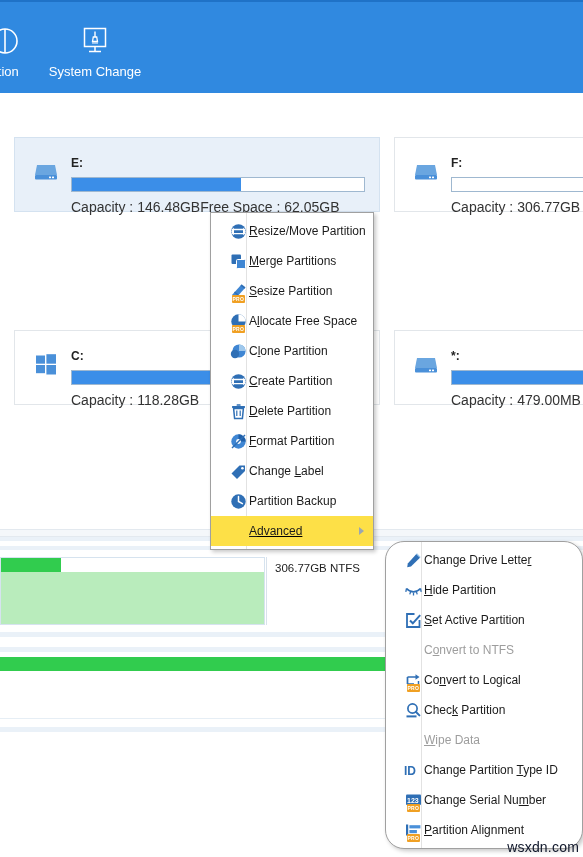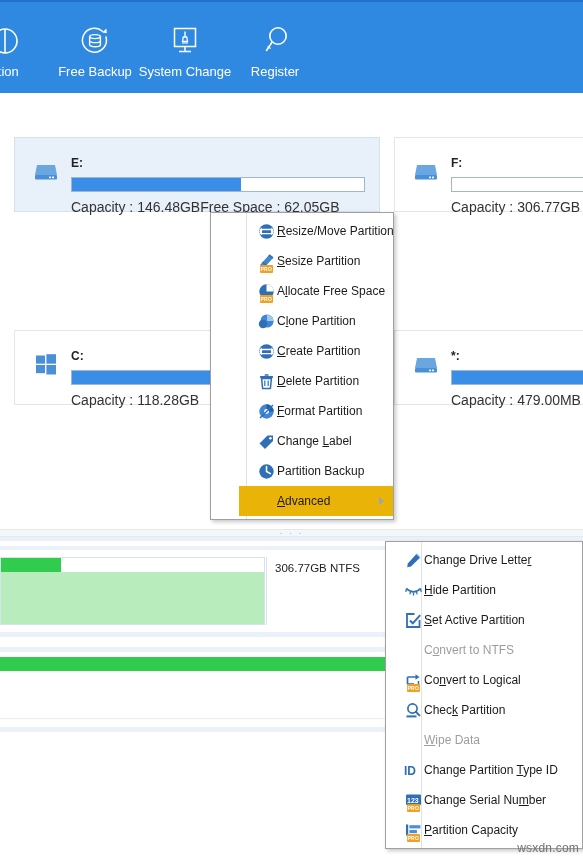--- a/index.html
+++ b/index.html
@@ -168,21 +168,21 @@
   .mi {
     position: relative;
     height: 30px;
     display: flex;
     align-items: center;
     padding-left: 0;
     cursor: default;
     user-select: none;
     z-index: 2;
   }
-  .mi.hl { background: #eab308; }
+  .mi.hl { background: #fde047; text-decoration: underline; }
   .mi-ico {
     width: 36px; height: 30px;
     flex: 0 0 36px;
     display: flex; align-items: center; justify-content: flex-end;
     position: relative;
   }
   .mi-label {
     font-size: 12px;
     color: #1b1b1b;
     padding-left: 2px;
@@ -207,28 +207,28 @@
     color: #ffffff;
     font-size: 5px;
     font-weight: bold;
     line-height: 6px;
     padding: 1px 1px;
     letter-spacing: 0.2px;
     border-radius: 1px;
     font-family: "Liberation Sans", sans-serif;
   }
 
-  #menu-main { left: 210px; top: 212px; width: 184px; padding-left: 28px; }
-  #menu-sub  { left: 385px; top: 541px; width: 198px; }
+  #menu-main { left: 210px; top: 212px; width: 164px; }
+  #menu-sub  { left: 385px; top: 541px; width: 198px; border-radius: 19px; }
 
   .watermark {
     position: absolute;
     right: 4px; bottom: 2px;
-    font-size: 12px;
-    color: #737373;
+    font-size: 14px;
+    color: #0f172a;
     z-index: 99;
     letter-spacing: 0.2px;
   }
   svg { display: block; }
 </style>
 </head>
 <body>
 
 <div id="app">
 
@@ -238,56 +238,34 @@
       <div class="tb-item">
         <div class="tb-icon">
           <svg width="34" height="32" viewBox="0 0 34 32">
             <circle cx="17" cy="16" r="12" fill="none" stroke="#ffffff" stroke-width="1.6"></circle>
             <path d="M17 4 L17 28" stroke="#ffffff" stroke-width="1.6"></path>
           </svg>
         </div>
         <div class="tb-label">tition</div>
       </div>
 
-      <div class="tb-item">
-        <div class="tb-icon">
-          <svg width="34" height="32" viewBox="0 0 34 32">
-            <path d="M28 12 A12 12 0 1 1 24.5 6.3" fill="none" stroke="#ffffff" stroke-width="1.5" stroke-linecap="round"></path>
-            <path d="M28.4 3.5 L28.8 8.2 L24.2 7.4 Z" fill="#ffffff"></path>
-            <ellipse cx="17" cy="11.6" rx="5.4" ry="2" fill="none" stroke="#ffffff" stroke-width="1.4"></ellipse>
-            <path d="M11.6 11.6 L11.6 19.8 A5.4 2 0 0 0 22.4 19.8 L22.4 11.6" fill="none" stroke="#ffffff" stroke-width="1.4"></path>
-            <path d="M11.6 15.7 A5.4 2 0 0 0 22.4 15.7" fill="none" stroke="#ffffff" stroke-width="1.2"></path>
-          </svg>
-        </div>
-        <div class="tb-label">Free Backup</div>
-      </div>
 
       <div class="tb-item">
         <div class="tb-icon">
           <svg width="34" height="32" viewBox="0 0 34 32">
             <rect x="6.5" y="3.5" width="21" height="18" fill="none" stroke="#ffffff" stroke-width="1.5"></rect>
             <path d="M17 21.5 L17 26 M11 26.5 L23 26.5" stroke="#ffffff" stroke-width="1.5"></path>
             <path d="M14.5 16.5 L19.5 16.5 L18.7 12 L15.3 12 Z" fill="none" stroke="#ffffff" stroke-width="1.3"></path>
             <path d="M17 12 L17 6.5" stroke="#ffffff" stroke-width="1.4"></path>
             <path d="M15 16.5 L15 19 M17 16.5 L17 19 M19 16.5 L19 19" stroke="#ffffff" stroke-width="1"></path>
           </svg>
         </div>
         <div class="tb-label">System Change</div>
       </div>
 
-      <div class="tb-item">
-        <div class="tb-icon">
-          <svg width="34" height="32" viewBox="0 0 34 32">
-            <circle cx="20" cy="11" r="8.2" fill="none" stroke="#ffffff" stroke-width="1.6"></circle>
-            <path d="M14.2 17 L8.5 25.5" stroke="#ffffff" stroke-width="1.6" stroke-linecap="round"></path>
-            <path d="M9.6 21.4 L12.6 23.6" stroke="#ffffff" stroke-width="1.2"></path>
-          </svg>
-        </div>
-        <div class="tb-label">Register</div>
-      </div>
 
     </div>
   </div>
 
   <div class="panel-area">
 
     <div class="disk-panel selected" style="left:14px; top:44px; width:366px; height:75px;">
       <div class="dp-head">
         <div class="dp-icon">
           <svg width="26" height="22" viewBox="0 0 26 22">
@@ -416,20 +394,31 @@
           <circle cx="8.5" cy="8.5" r="7.3" fill="#2f6fb5"></circle>
           <path d="M1.6 6.5 L15.4 6.5 M1.6 10.6 L15.4 10.6" stroke="#ffffff" stroke-width="1.3"></path>
           <path d="M4 4.4 L1.2 8.5 L4 12.6 Z M13 4.4 L15.8 8.5 L13 12.6 Z" fill="#ffffff"></path>
         </svg>
       </div>
       <div class="mi-label">
         <span></span><u>R</u><span>esize/Move Partition</span>
       </div>
     </div>
 
+    <div class="mi">
+      <div class="mi-ico">
+        <svg width="17" height="17" viewBox="0 0 17 17">
+          <rect x="1.5" y="1.5" width="9.5" height="9.5" rx="1" fill="#2f6fb5"></rect>
+          <rect x="6.5" y="6.5" width="9" height="9" rx="1" fill="#3f86d3" stroke="#ffffff" stroke-width="1"></rect>
+        </svg>
+      </div>
+      <div class="mi-label">
+        <span></span><u>M</u><span>erge Partitions</span>
+      </div>
+    </div>
 
     <div class="mi">
       <div class="mi-ico">
         <svg width="17" height="17" viewBox="0 0 17 17">
           <path d="M2 12 L11 2 L15 5 L6 15 Z" fill="#3f86d3"></path>
           <path d="M11 2 L15 5" stroke="#2f6fb5" stroke-width="1.6"></path>
           <path d="M4.5 9 L8 12" stroke="#2f6fb5" stroke-width="1.4"></path>
         </svg>
         <span class="pro-badge">PRO</span>
       </div>
@@ -647,20 +636,20 @@
     <div class="mi">
       <div class="mi-ico">
         <svg width="17" height="15" viewBox="0 0 17 15">
           <rect x="1" y="1.5" width="2.2" height="11" fill="#2f6fb5"></rect>
           <rect x="4.4" y="2.2" width="11" height="3.2" fill="#4a90d9"></rect>
           <rect x="4.4" y="7" width="7.5" height="3.2" fill="#4a90d9"></rect>
         </svg>
         <span class="pro-badge">PRO</span>
       </div>
       <div class="mi-label">
-        <span></span><u>P</u><span>artition Capacity</span>
+        <span></span><u>P</u><span>artition Alignment</span>
       </div>
     </div>
   </div>
 
   <div class="watermark">wsxdn.com</div>
 
 </div>
 
 </body></html>

